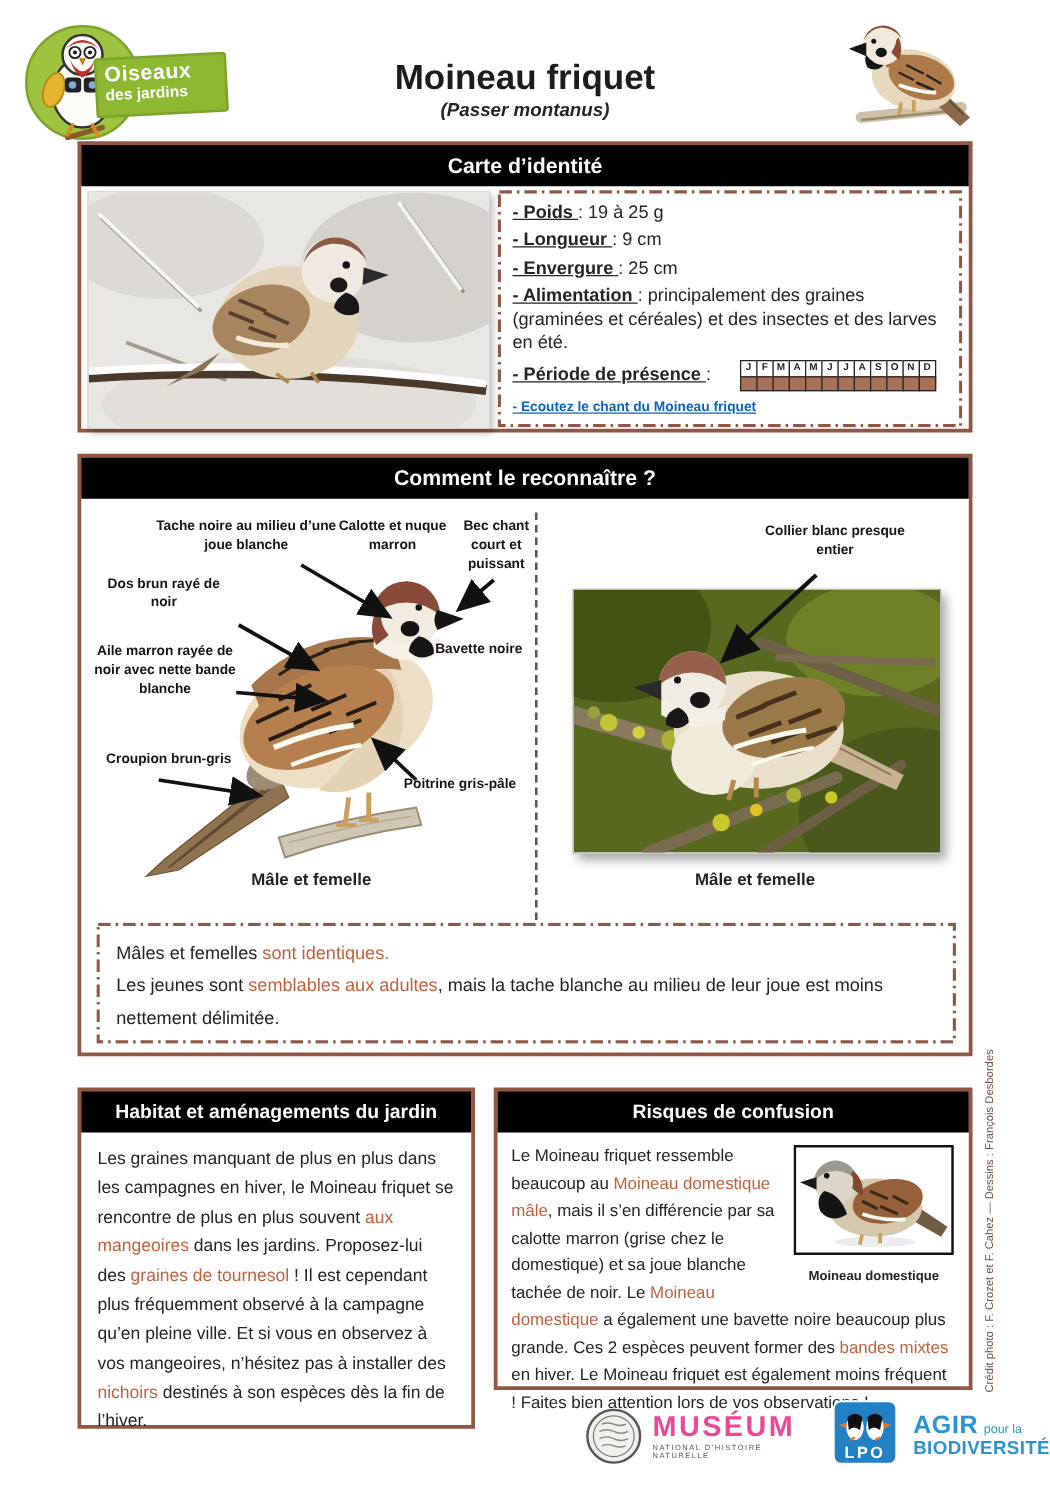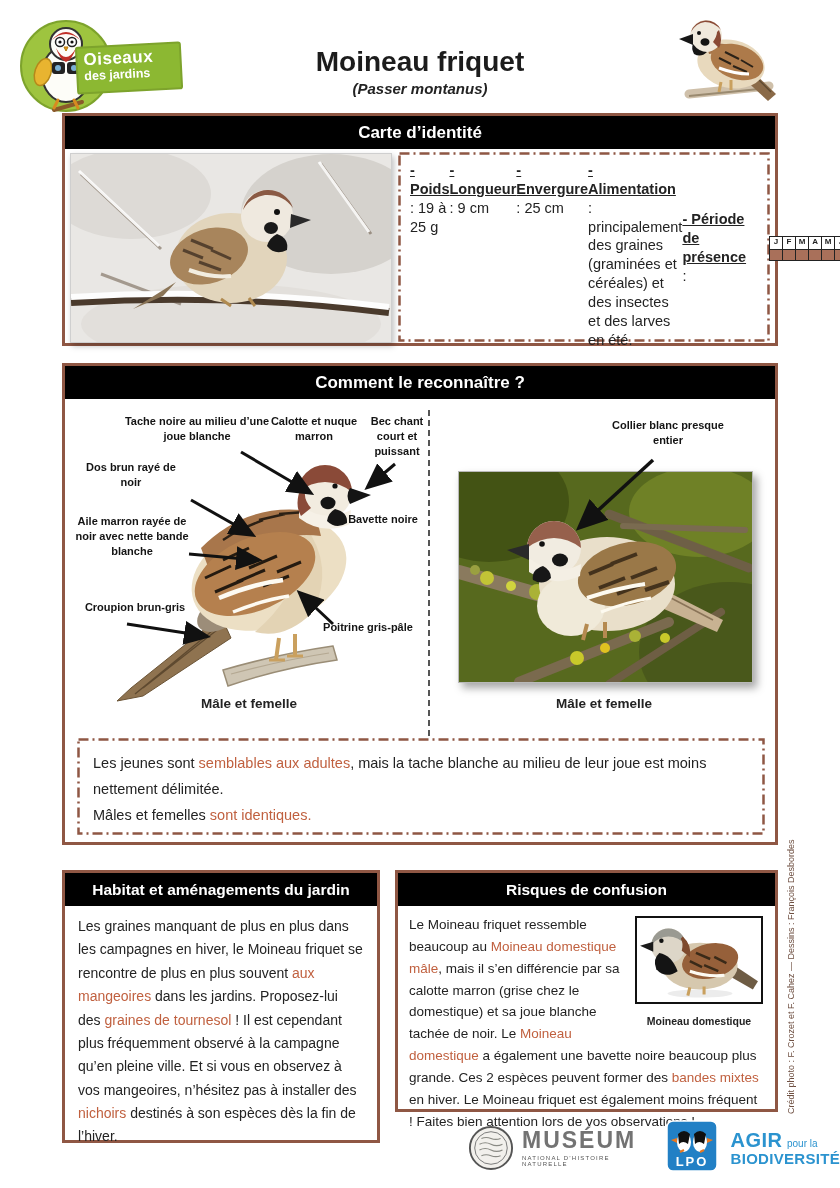--- a/index.html
+++ b/index.html
@@ -24,21 +24,21 @@
     padding:7px 0 6px 0;font-size:17px;}
   .box-header.small{font-size:15.5px;padding:8px 0 7px 0;}
 
   
   #sec-identity{left:62px;top:113px;width:716px;height:233px;}
   .s1-photo{position:absolute;left:5px;top:37px;width:320px;height:188px;border:1px solid #cfcfcf;
     box-shadow:2px 3px 6px rgba(0,0,0,.25);}
   .s1-info{position:absolute;left:333px;top:36px;width:372px;height:190px;}
   .dash-rect{position:absolute;left:0;top:0;width:100%;height:100%;pointer-events:none;}
   .s1-info-content{position:absolute;left:0;top:0;width:100%;height:100%;box-sizing:border-box;
-    padding:9px 12px 7px 12px;display:flex;justify-content:space-between;}
+    padding:9px 12px 7px 12px;display:flex;flex-direction:column;justify-content:space-between;}
   .id-row{font-size:14.5px;line-height:1.3;}
   .id-label{font-weight:bold;text-decoration:underline;}
   .period-row{display:flex;align-items:center;gap:24px;}
   .cal{display:inline-block;}
   .cal-row{display:flex;}
   .cal-row span{width:14px;height:14px;box-sizing:border-box;border:1px solid #222;margin-left:-1px;
     display:flex;align-items:center;justify-content:center;font-size:8px;font-weight:bold;background:#fff;}
   .cal-row.fills span{height:12px;margin-top:-1px;background:#a9705a;}
   .song-link{color:#0b63c5;font-weight:bold;text-decoration:underline;font-size:11px;cursor:pointer;}
 
@@ -63,21 +63,21 @@
   .body-text{padding:9px 13px;font-size:14px;line-height:1.67;}
   .body-text.tight{font-size:13.5px;line-height:1.62;padding:8px 11px;}
   .hl{color:#c0603f;}
   .dom-figure{float:right;width:130px;margin:2px 0 2px 8px;text-align:center;}
   .dom-img{border:2px solid #111;background:#fff;width:124px;height:84px;}
   .dom-caption{font-size:10.5px;font-weight:bold;margin-top:2px;}
 
   
   .footer{position:absolute;left:468px;top:1120px;display:flex;align-items:center;gap:13px;}
   .museum{display:flex;align-items:center;gap:8px;}
-  .museum-title{font-size:23px;font-weight:bold;letter-spacing:2px;color:#737373;line-height:1;}
+  .museum-title{font-size:23px;font-weight:bold;letter-spacing:2px;color:#ec4899;line-height:1;}
   .museum-sub{font-size:6px;letter-spacing:1.2px;color:#555;margin-top:3px;}
   .agir{color:#2b93cf;line-height:1.05;}
   .agir-word{font-size:20px;font-weight:600;letter-spacing:.5px;}
   .agir-small{font-size:10px;}
   .agir-bold{font-size:15px;font-weight:bold;letter-spacing:.3px;}
 
   .credit{position:absolute;left:786px;top:1114px;width:258px;transform:rotate(-90deg);
     transform-origin:0 0;font-size:9px;color:#6e4f41;white-space:nowrap;}
 </style>
 </head>
@@ -328,22 +328,22 @@
         <path d="M220 52 L148 118" stroke="#111" stroke-width="3.5" marker-end="url(#ah2)"></path>
       </svg>
       <div class="panel-caption">Mâle et femelle</div>
     </div>
 
     <div class="notes-box">
       <svg class="dash-rect" viewBox="0 0 688 97" preserveAspectRatio="none">
         <rect x="1.5" y="1.5" width="685" height="94" fill="none" stroke="#8f5744" stroke-width="2.5" stroke-dasharray="10 4 2 4"></rect>
       </svg>
       <div class="notes-content">
+        <div><span>Mâles et femelles </span><span class="hl">sont identiques.</span></div>
         <div><span>Les jeunes sont </span><span class="hl">semblables aux adultes</span><span>, mais la tache blanche au milieu de leur joue est moins nettement délimitée.</span></div>
-        <div><span>Mâles et femelles </span><span class="hl">sont identiques.</span></div>
       </div>
     </div>
   </div>
 
   <div class="box" id="sec-habitat">
     <div class="box-header small">Habitat et aménagements du jardin</div>
     <div class="body-text"><span>Les graines manquant de plus en plus dans les campagnes en hiver, le Moineau friquet se rencontre de plus en plus souvent </span><span class="hl">aux mangeoires</span><span> dans les jardins. Proposez-lui des </span><span class="hl">graines de tournesol</span><span> ! Il est cependant plus fréquemment observé à la campagne qu’en pleine ville. Et si vous en observez à vos mangeoires, n’hésitez pas à installer des </span><span class="hl">nichoirs</span><span> destinés à son espèces dès la fin de l’hiver.</span></div>
   </div>
 
   <div class="box" id="sec-confusion">

